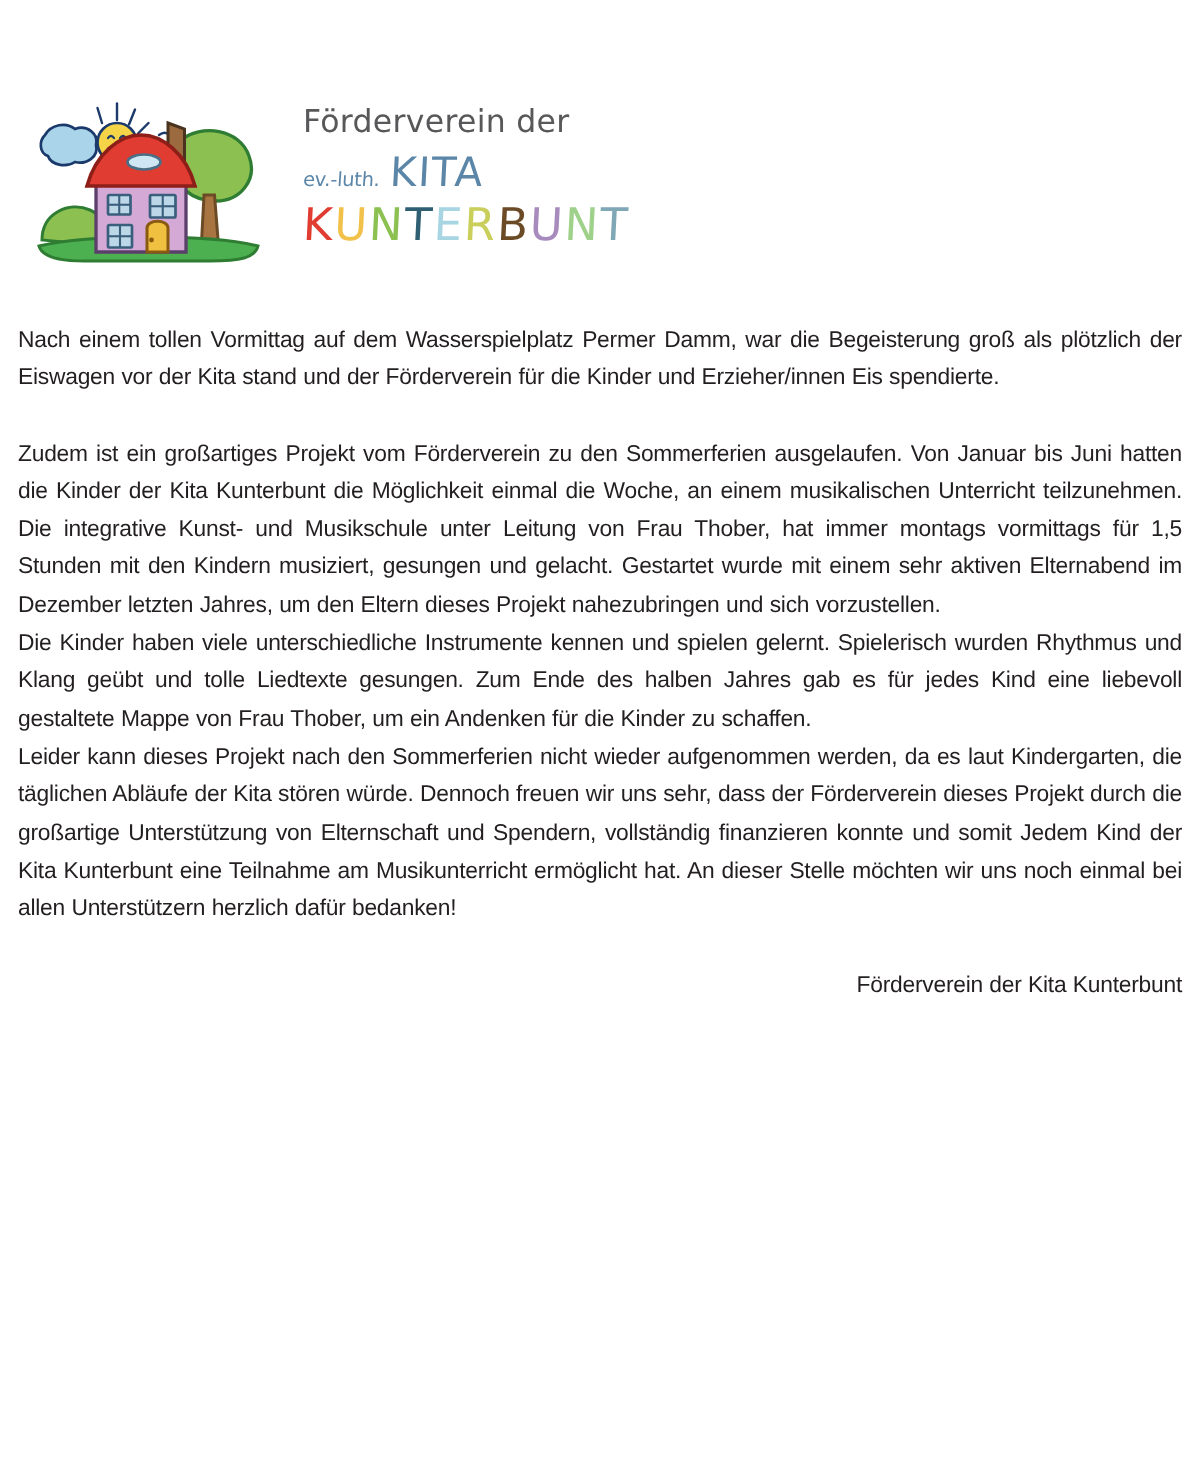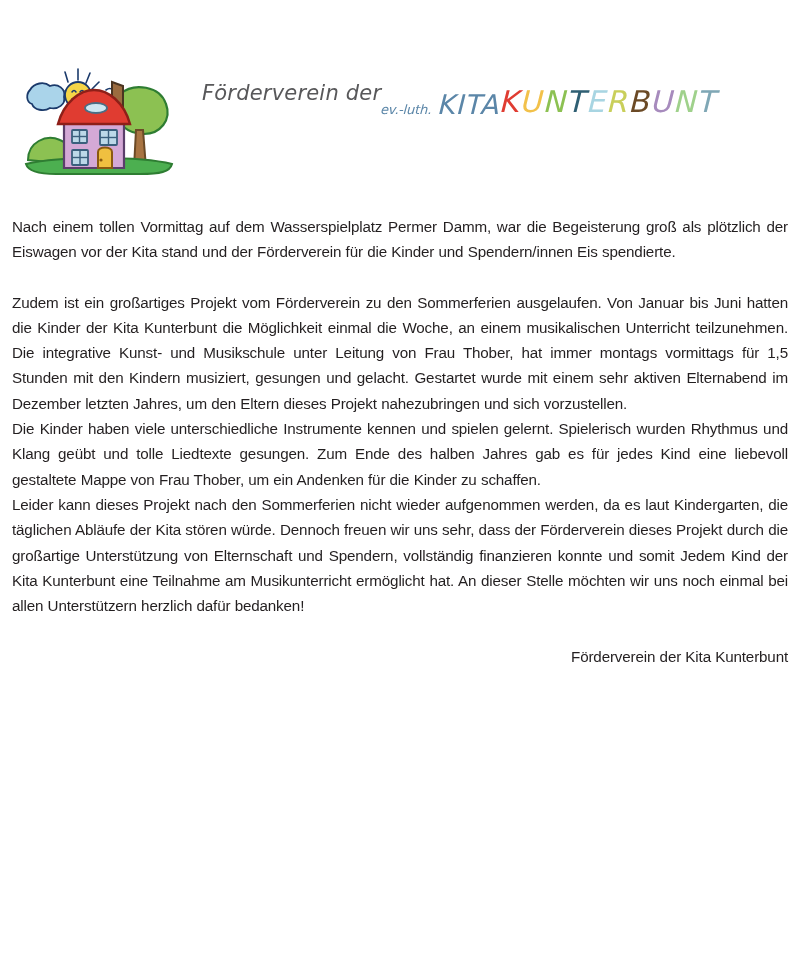--- a/index.html
+++ b/index.html
@@ -39,25 +39,24 @@
   .logo-mark {
     width: 160px;
     height: 120px;
     flex: 0 0 160px;
     margin-left: 8px;
     margin-top: 6px;
   }
 
   .logo-wordmark {
     margin-left: 22px;
-    margin-top: 24px;
-    display: flex;
-    flex-direction: row;
+    margin-top: 12px;
+    display: flex;
+    flex-direction: column;
     align-items: flex-start;
-    font-style: italic;
   }
 
   .wm-line1 {
     font-family: "DejaVu Sans", sans-serif;
     font-size: 21px;
     letter-spacing: 0.2px;
     color: #58585a;
     line-height: 1.1;
     white-space: nowrap;
   }
@@ -213,21 +212,21 @@
           <span style="color: rgb(167, 139, 189);">U</span>
           <span style="color: rgb(159, 209, 139);">N</span>
           <span style="color: rgb(127, 167, 181);">T</span>
         </div>
     </div>
   </div>
 
   <div class="doc-body">
 
 
-    <p class="para">Nach einem tollen Vormittag auf dem Wasserspielplatz Permer Damm, war die Begeisterung groß als plötzlich der Eiswagen vor der Kita stand und der Förderverein für die Kinder und Spendern/innen Eis spendierte.</p>
+    <p class="para">Nach einem tollen Vormittag auf dem Wasserspielplatz Permer Damm, war die Begeisterung groß als plötzlich der Eiswagen vor der Kita stand und der Förderverein für die Kinder und Erzieher/innen Eis spendierte.</p>
 
     <div class="gap-md"></div>
 
     <p class="para">Zudem ist ein großartiges Projekt vom Förderverein zu den Sommerferien ausgelaufen. Von Januar bis Juni hatten die Kinder der Kita Kunterbunt die Möglichkeit einmal die Woche, an einem musikalischen Unterricht teilzunehmen. Die integrative Kunst- und Musikschule unter Leitung von Frau Thober, hat immer montags vormittags für 1,5 Stunden mit den Kindern musiziert, gesungen und gelacht. Gestartet wurde mit einem sehr aktiven Elternabend im Dezember letzten Jahres, um den Eltern dieses Projekt nahezubringen und sich vorzustellen.</p>
     <p class="para">Die Kinder haben viele unterschiedliche Instrumente kennen und spielen gelernt. Spielerisch wurden Rhythmus und Klang geübt und tolle Liedtexte gesungen. Zum Ende des halben Jahres gab es für jedes Kind eine liebevoll gestaltete Mappe von Frau Thober, um ein Andenken für die Kinder zu schaffen.</p>
     <p class="para">Leider kann dieses Projekt nach den Sommerferien nicht wieder aufgenommen werden, da es laut Kindergarten, die täglichen Abläufe der Kita stören würde. Dennoch freuen wir uns sehr, dass der Förderverein dieses Projekt durch die großartige Unterstützung von Elternschaft und Spendern, vollständig finanzieren konnte und somit Jedem Kind der Kita Kunterbunt eine Teilnahme am Musikunterricht ermöglicht hat. An dieser Stelle möchten wir uns noch einmal bei allen Unterstützern herzlich dafür bedanken!</p>
 
     <div class="gap-lg"></div>
 
     <p class="para last-left">Förderverein der Kita Kunterbunt</p>

